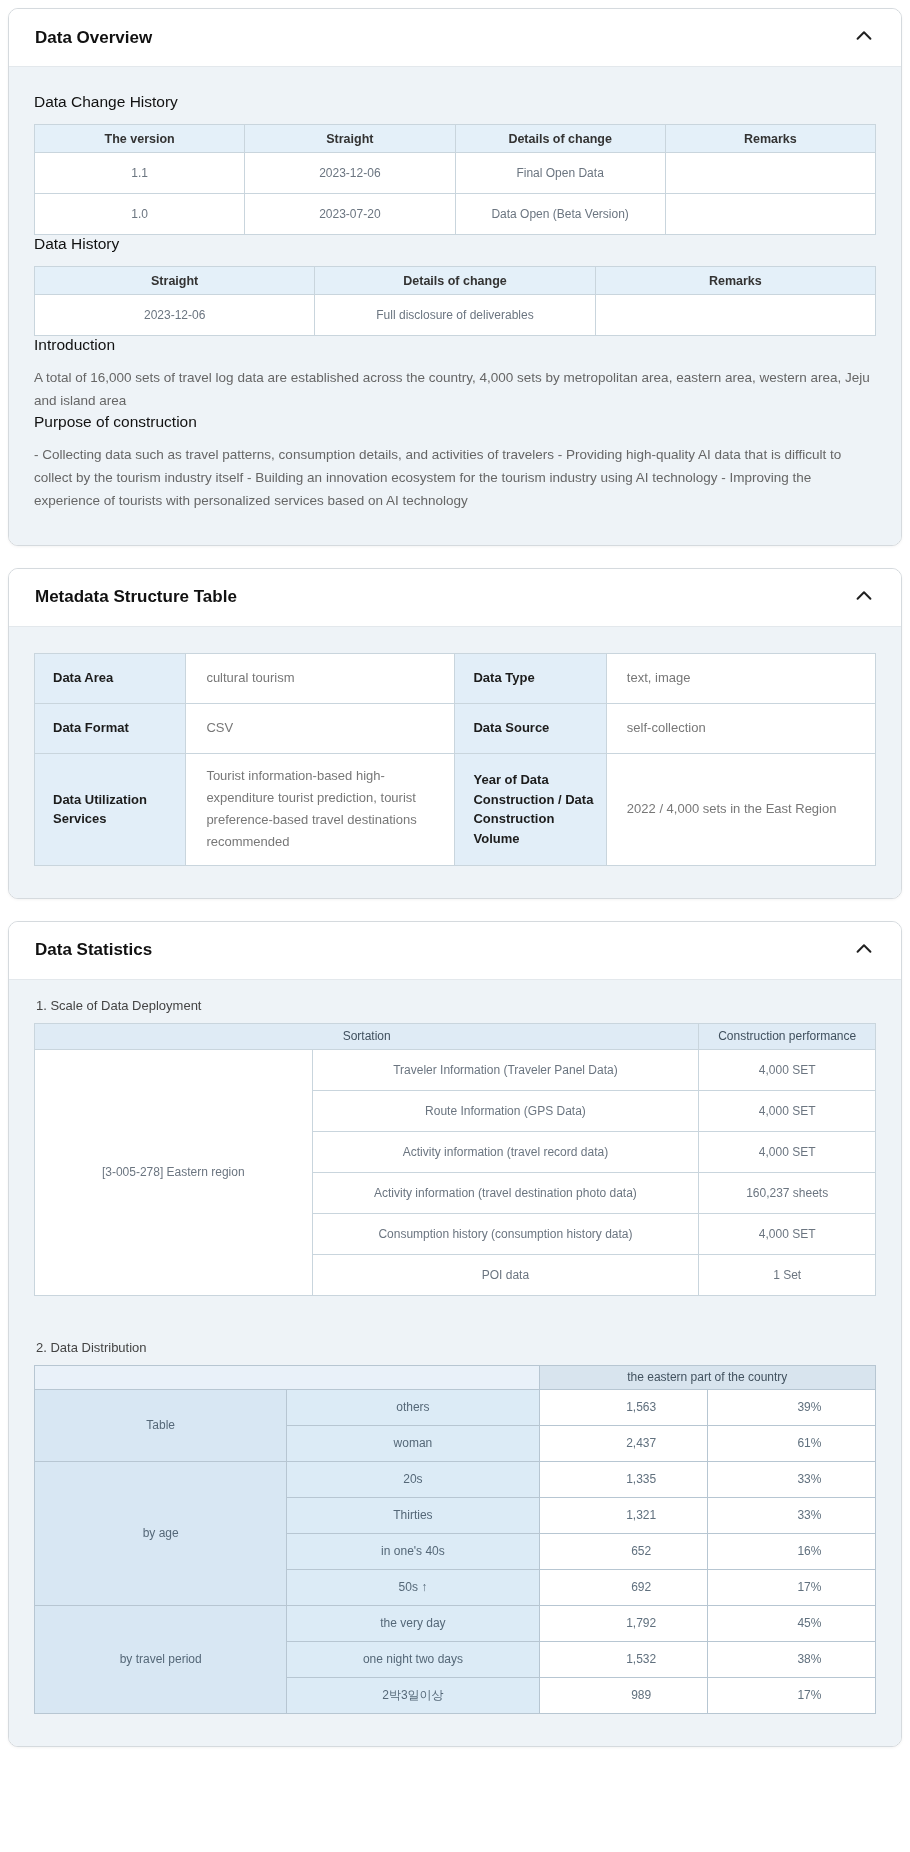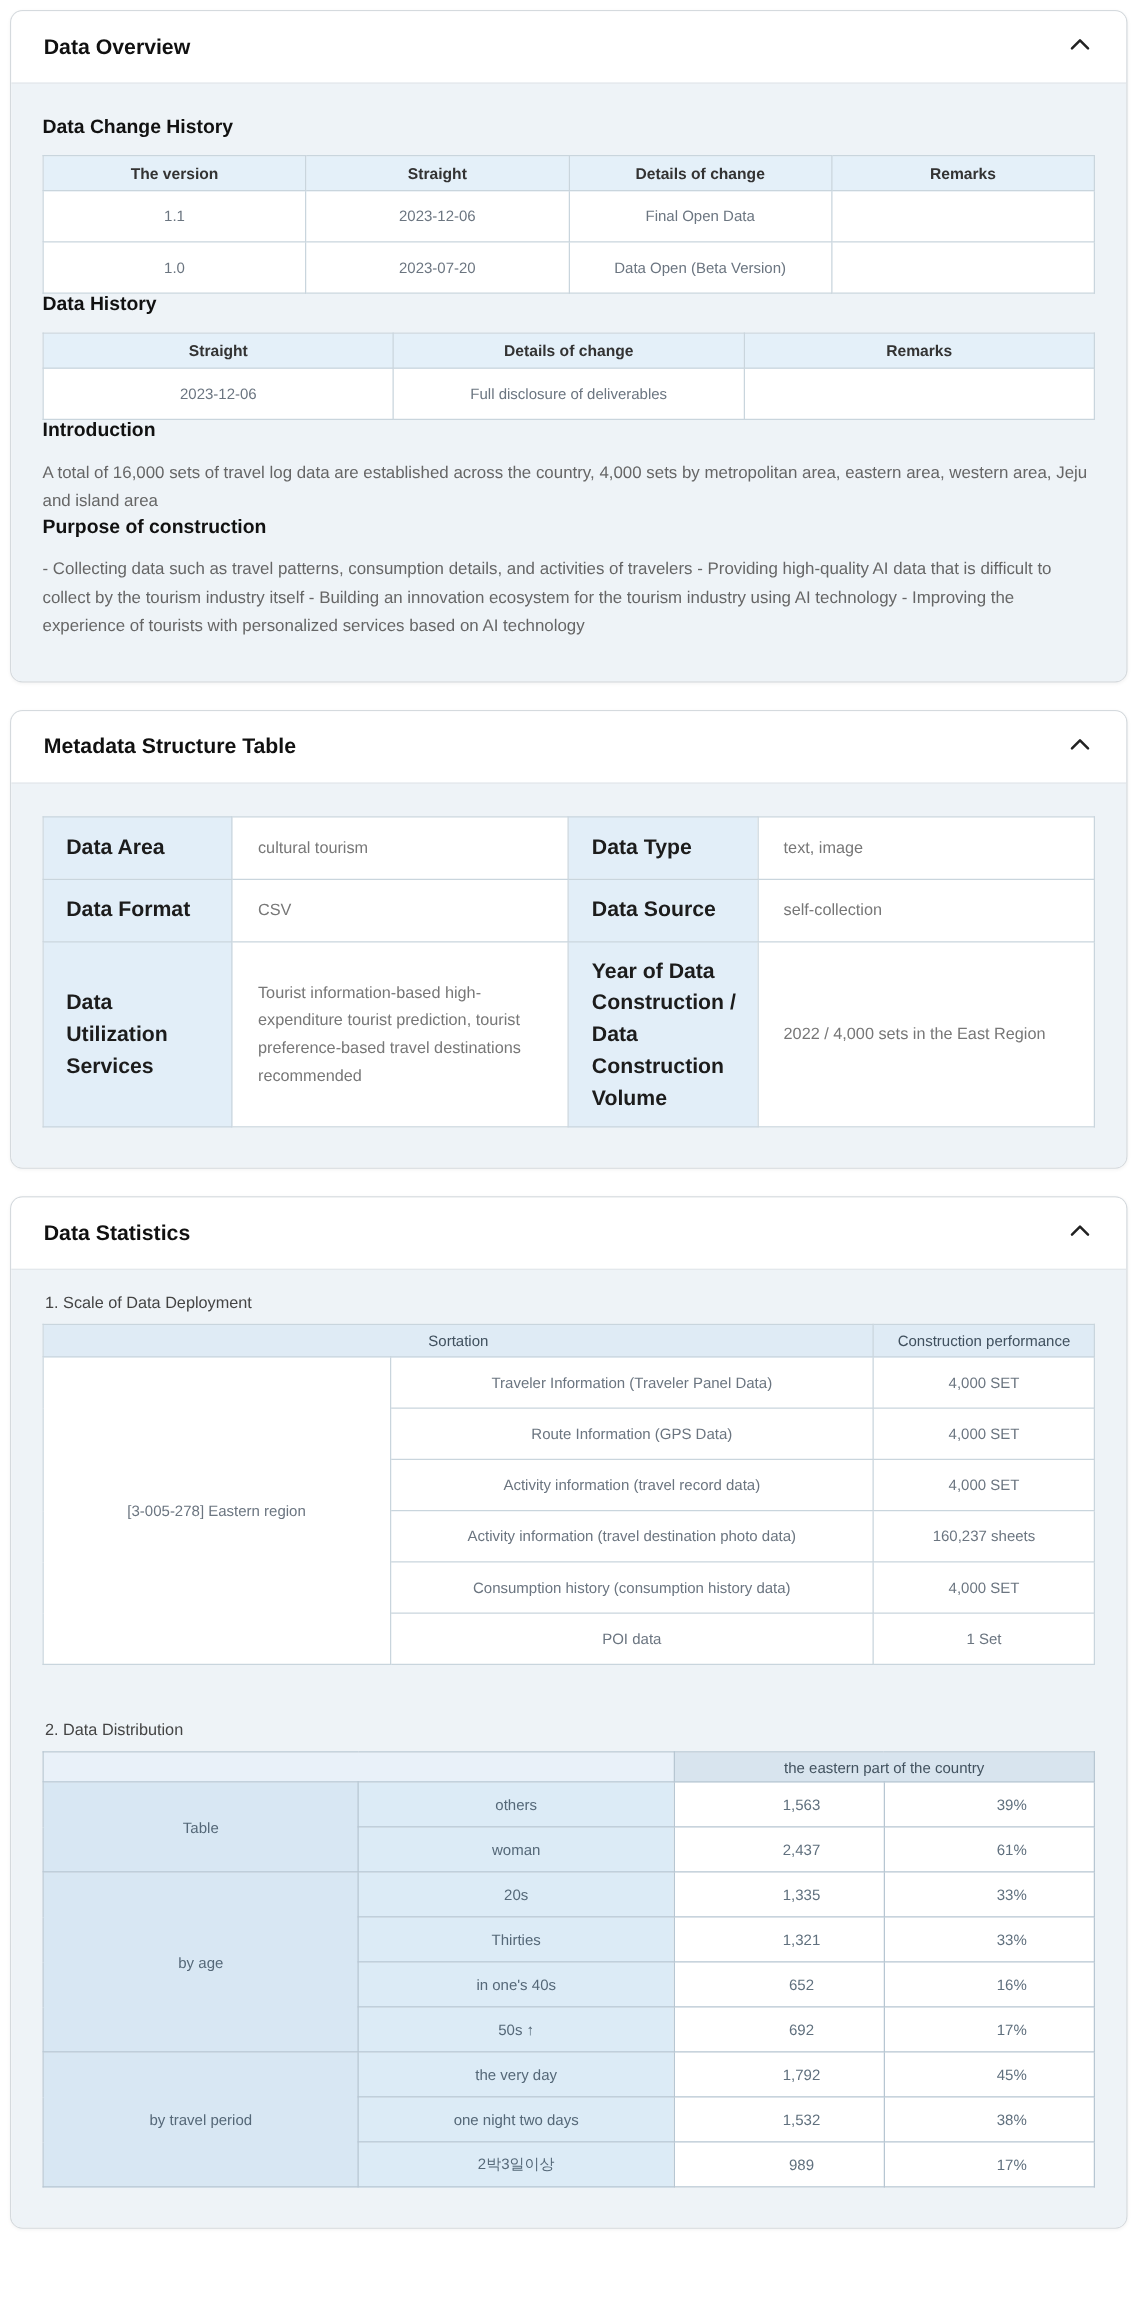--- a/index.html
+++ b/index.html
@@ -26,32 +26,32 @@
     background: #fff;
     cursor: pointer;
   }
   .card-title { font-size: 17px; font-weight: bold; color: #111; }
   .chev-btn { background: none; border: none; cursor: pointer; display: flex; align-items: center; }
   .card-body {
     border-top: 1px solid #e3e8ec;
     background: #eef3f7;
     padding: 26px 25px 32px 25px;
   }
-  h3.sub-heading { font-size: 15.5px; font-weight: bold; color: #111; margin: 0 0 13px 0; }
+  h3.sub-heading { font-size: 15.5px; font-weight: normal; color: #111; margin: 0 0 13px 0; }
   .section-gap { margin-top: 30px; }
   p.body-text { font-size: 13.5px; line-height: 1.7; color: #666; }
 
   table { width: 100%; border-collapse: collapse; background: #fff; table-layout: fixed; }
   th, td { border: 1px solid #c9d5dd; text-align: center; font-weight: normal; padding: 4px 8px; }
   .tbl th { background: #e4f0f9; color: #333; font-size: 12.5px; height: 28px; font-weight: bold; }
   .tbl td { color: #6b7580; font-size: 12px; height: 41px; }
 
   
   .meta th {
-    background: #e2eef8; color: #1c1c1c; font-size: 17px; font-weight: bold;
+    background: #e2eef8; color: #1c1c1c; font-size: 13px; font-weight: bold;
     text-align: left; padding: 10px 10px 10px 18px; height: 50px; line-height: 1.5;
   }
   .meta td {
     background: #fff; color: #777; font-size: 13px; text-align: left;
     padding: 10px 14px 10px 20px; height: 50px; line-height: 1.7;
   }
   .meta tr.tall th, .meta tr.tall td { height: 112px; }
 
   
   .stat-label { font-size: 13px; color: #444; margin: 4px 0 10px 2px; }

